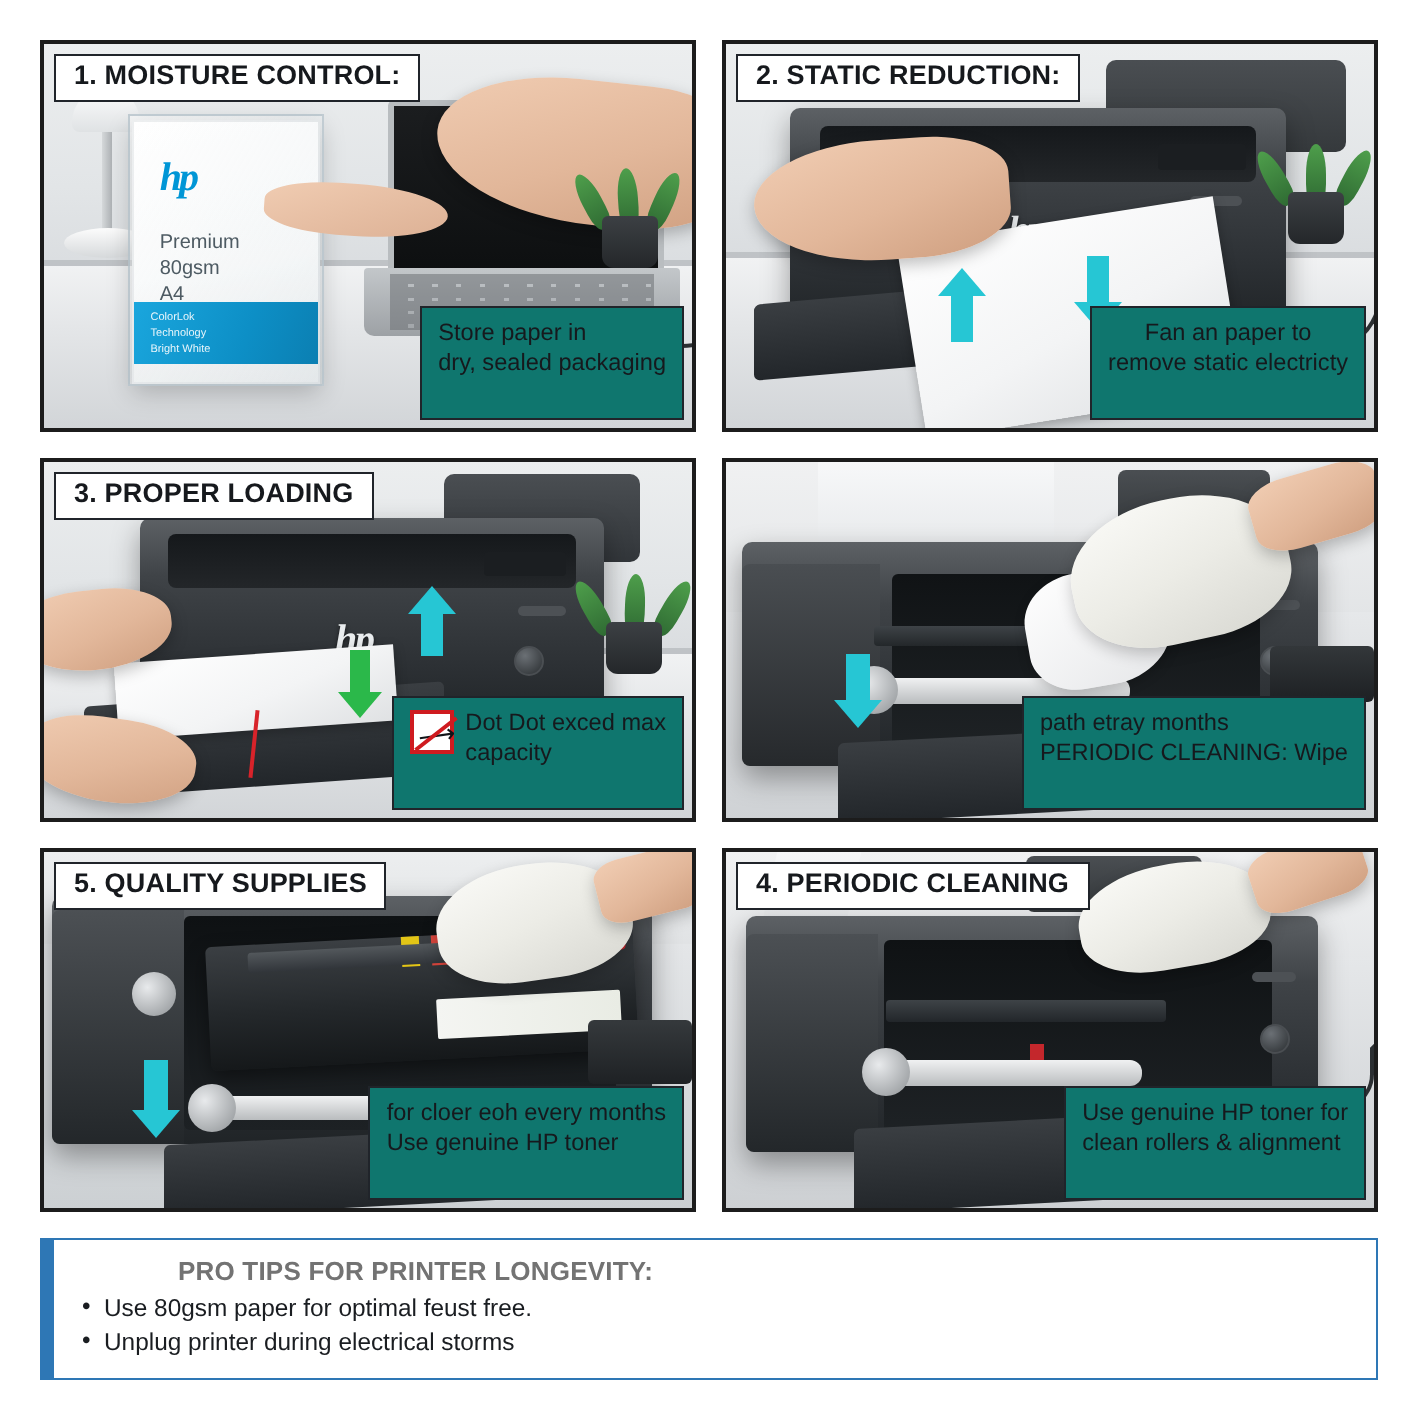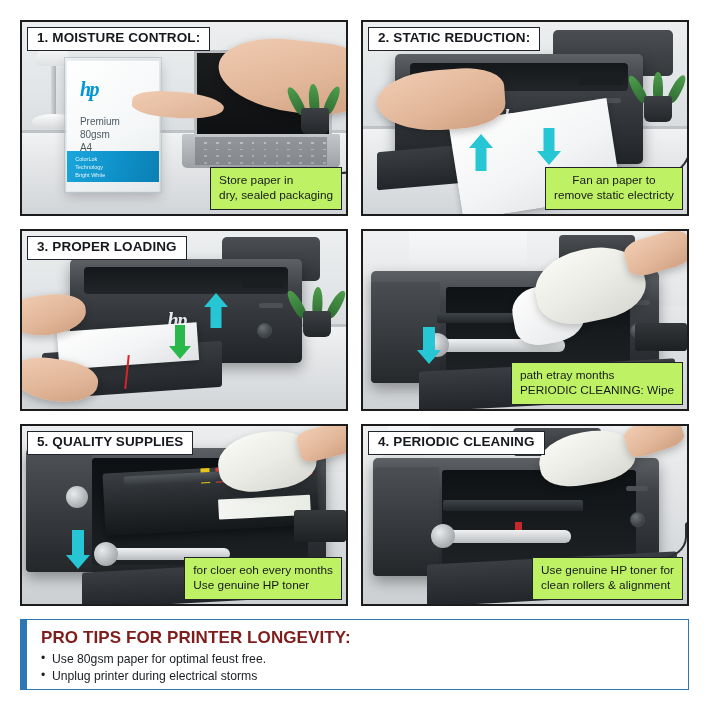--- a/index.html
+++ b/index.html
@@ -231,23 +231,23 @@
     letter-spacing: .1px;
     line-height: 1.1;
     z-index: 6;
     white-space: nowrap;
   }
   
   .caption {
     position: absolute;
     right: 4px;
     bottom: 4px;
-    background: #bef264;
+    background: #0f766e;
     border: 1.5px solid #20242a;
-    padding: 5px 8px 6px 8px;
+    padding: 5px 8px 20px 8px;
     font-size: 11.8px;
     line-height: 1.26;
     color: #16191d;
     z-index: 6;
     max-width: 68%;
   }
   .caption.with-icon {
     display: flex;
     align-items: flex-start;
     gap: 6px;
@@ -281,25 +281,26 @@
   .footer {
     margin-top: 13px;
     height: 71px;
     box-sizing: border-box;
     border: 1.5px solid #2e77b5;
     border-left: 7px solid #2e77b5;
     background: #ffffff;
     padding: 8px 10px 6px 14px;
   }
   .footer-title {
-    font-size: 17px;
+    font-size: 13px;
     font-weight: bold;
-    color: #7f1d1d;
+    color: #737373;
     letter-spacing: .1px;
     margin-bottom: 3px;
+    margin-left: 48px;
   }
   .footer-list {
     margin: 0;
     padding: 0;
     list-style: none;
   }
   .footer-list li {
     font-size: 12.2px;
     color: #1a1d21;
     line-height: 1.42;
@@ -499,20 +500,30 @@
         <div class="plant" style="right:6px;top:42px;">
           <div class="leaf" style="left:5px;transform:rotate(-30deg);"></div>
           <div class="leaf" style="left:18px;transform:rotate(2deg);"></div>
           <div class="leaf" style="left:30px;transform:rotate(30deg);"></div>
           <div class="pot"></div>
         </div>
       </div>
 
       <div class="panel-title">3. PROPER LOADING</div>
 
+      <div class="caption with-icon" style="max-width:62%;">
+        <span class="no-icon">
+          <span class="glyph">⟶</span>
+          <span class="slash"></span>
+        </span>
+        <span>
+          <span>Dot Dot exced max</span><br>
+          <span>capacity</span>
+        </span>
+      </div>
     </div>
 
     <div class="panel">
       <div class="scene">
         <div class="wall" style="height:46%;background:linear-gradient(180deg,#f0f1f2,#e2e4e6);"></div>
         <div class="desk" style="height:58%;background:linear-gradient(180deg,#e6e8ea,#cfd2d5);"></div>
 
         <div style="position:absolute;left:46px;top:0;width:118px;height:48px;background:linear-gradient(180deg,#f7f8f9,#e6e8ea);"></div>
         <div style="position:absolute;left:196px;top:4px;width:76px;height:32px;background:linear-gradient(180deg,#4a4e52,#33373a);border-radius:4px;"></div>
 

